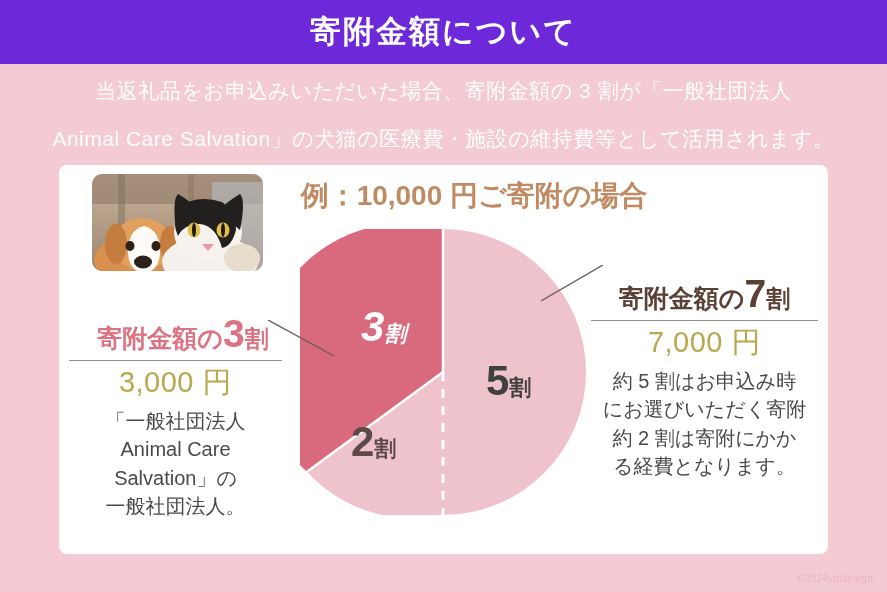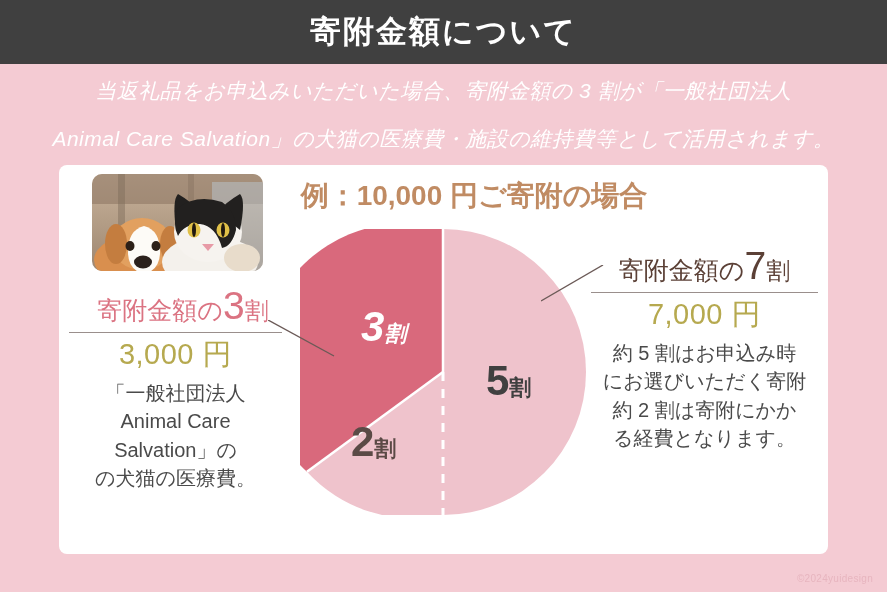--- a/index.html
+++ b/index.html
@@ -5,33 +5,32 @@
   html,body{margin:0;padding:0;}
   body{
     width:887px;height:592px;overflow:hidden;
     font-family:"Liberation Sans","DejaVu Sans",sans-serif;
     background:#F4CBD3;
     position:relative;
   }
   
   .header{
     position:absolute;left:0;top:0;width:887px;height:64px;
-    background:#404040;
+    background:#6d28d9;
     display:flex;align-items:center;justify-content:center;
   }
   .header-title{
     color:#ffffff;font-size:31px;font-weight:bold;letter-spacing:2px;
     white-space:nowrap;
   }
   
   .lead{
     position:absolute;left:0;top:64px;width:887px;height:101px;
     display:flex;flex-direction:column;align-items:center;justify-content:center;
     gap:20px;
-    font-style:italic;
   }
   .lead-line{
     color:#ffffff;font-size:21px;letter-spacing:0.5px;white-space:nowrap;
   }
   
   .card{
     position:absolute;left:59px;top:165px;width:769px;height:389px;
     background:#ffffff;border-radius:8px;
   }
   
@@ -61,21 +60,21 @@
   .lbl-2{left:51px;top:192px;color:#5B4A46;}
   .lbl-5{left:186px;top:131px;color:#404040;}
   
   .callout-left{
     position:absolute;left:0px;top:120px;width:233px;text-align:center;
   }
   .callout-right{
     position:absolute;left:522px;top:80px;width:247px;text-align:center;
   }
   .callout-head{
-    font-size:25px;font-weight:normal;white-space:nowrap;line-height:1.1;
+    font-size:25px;font-weight:bold;white-space:nowrap;line-height:1.1;margin-top:28px;
   }
   .callout-head .big{font-size:39px;}
   .callout-head .suffix{font-size:24px;}
   .callout-left .callout-head{color:#DB7382;padding-left:15px;}
   .callout-right .callout-head{color:#5B4036;}
   .callout-rule{
     height:1px;background:#9a8f8c;margin:4px 10px 2px 10px;
   }
   .callout-amount{
     font-size:29px;color:#B6A94F;letter-spacing:0.5px;white-space:nowrap;
@@ -180,21 +179,21 @@
   <div class="callout-left">
     <div class="callout-head">
       <span>寄附金額の</span><span class="big">3</span><span class="suffix">割</span>
     </div>
     <div class="callout-rule"></div>
     <div class="callout-amount">3,000 円</div>
     <div class="callout-body">
       <div>「一般社団法人</div>
       <div>Animal Care</div>
       <div>Salvation」の</div>
-      <div>の犬猫の医療費。</div>
+      <div>一般社団法人。</div>
     </div>
   </div>
 
   <div class="callout-right">
     <div class="callout-head">
       <span>寄附金額の</span><span class="big">7</span><span class="suffix">割</span>
     </div>
     <div class="callout-rule"></div>
     <div class="callout-amount">7,000 円</div>
     <div class="callout-body">

